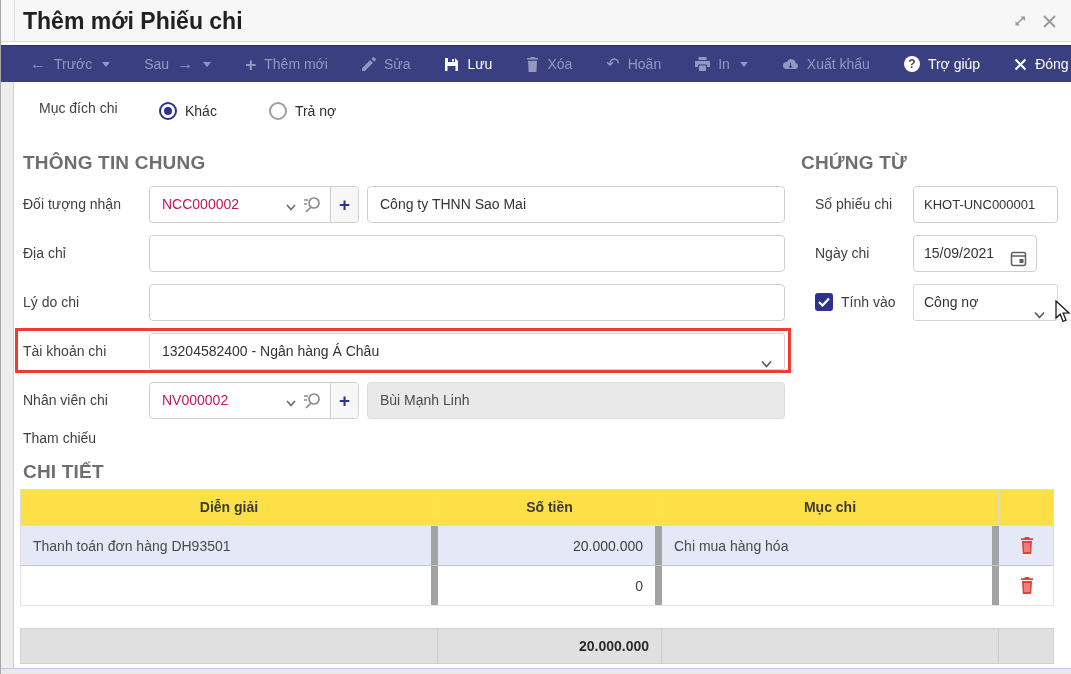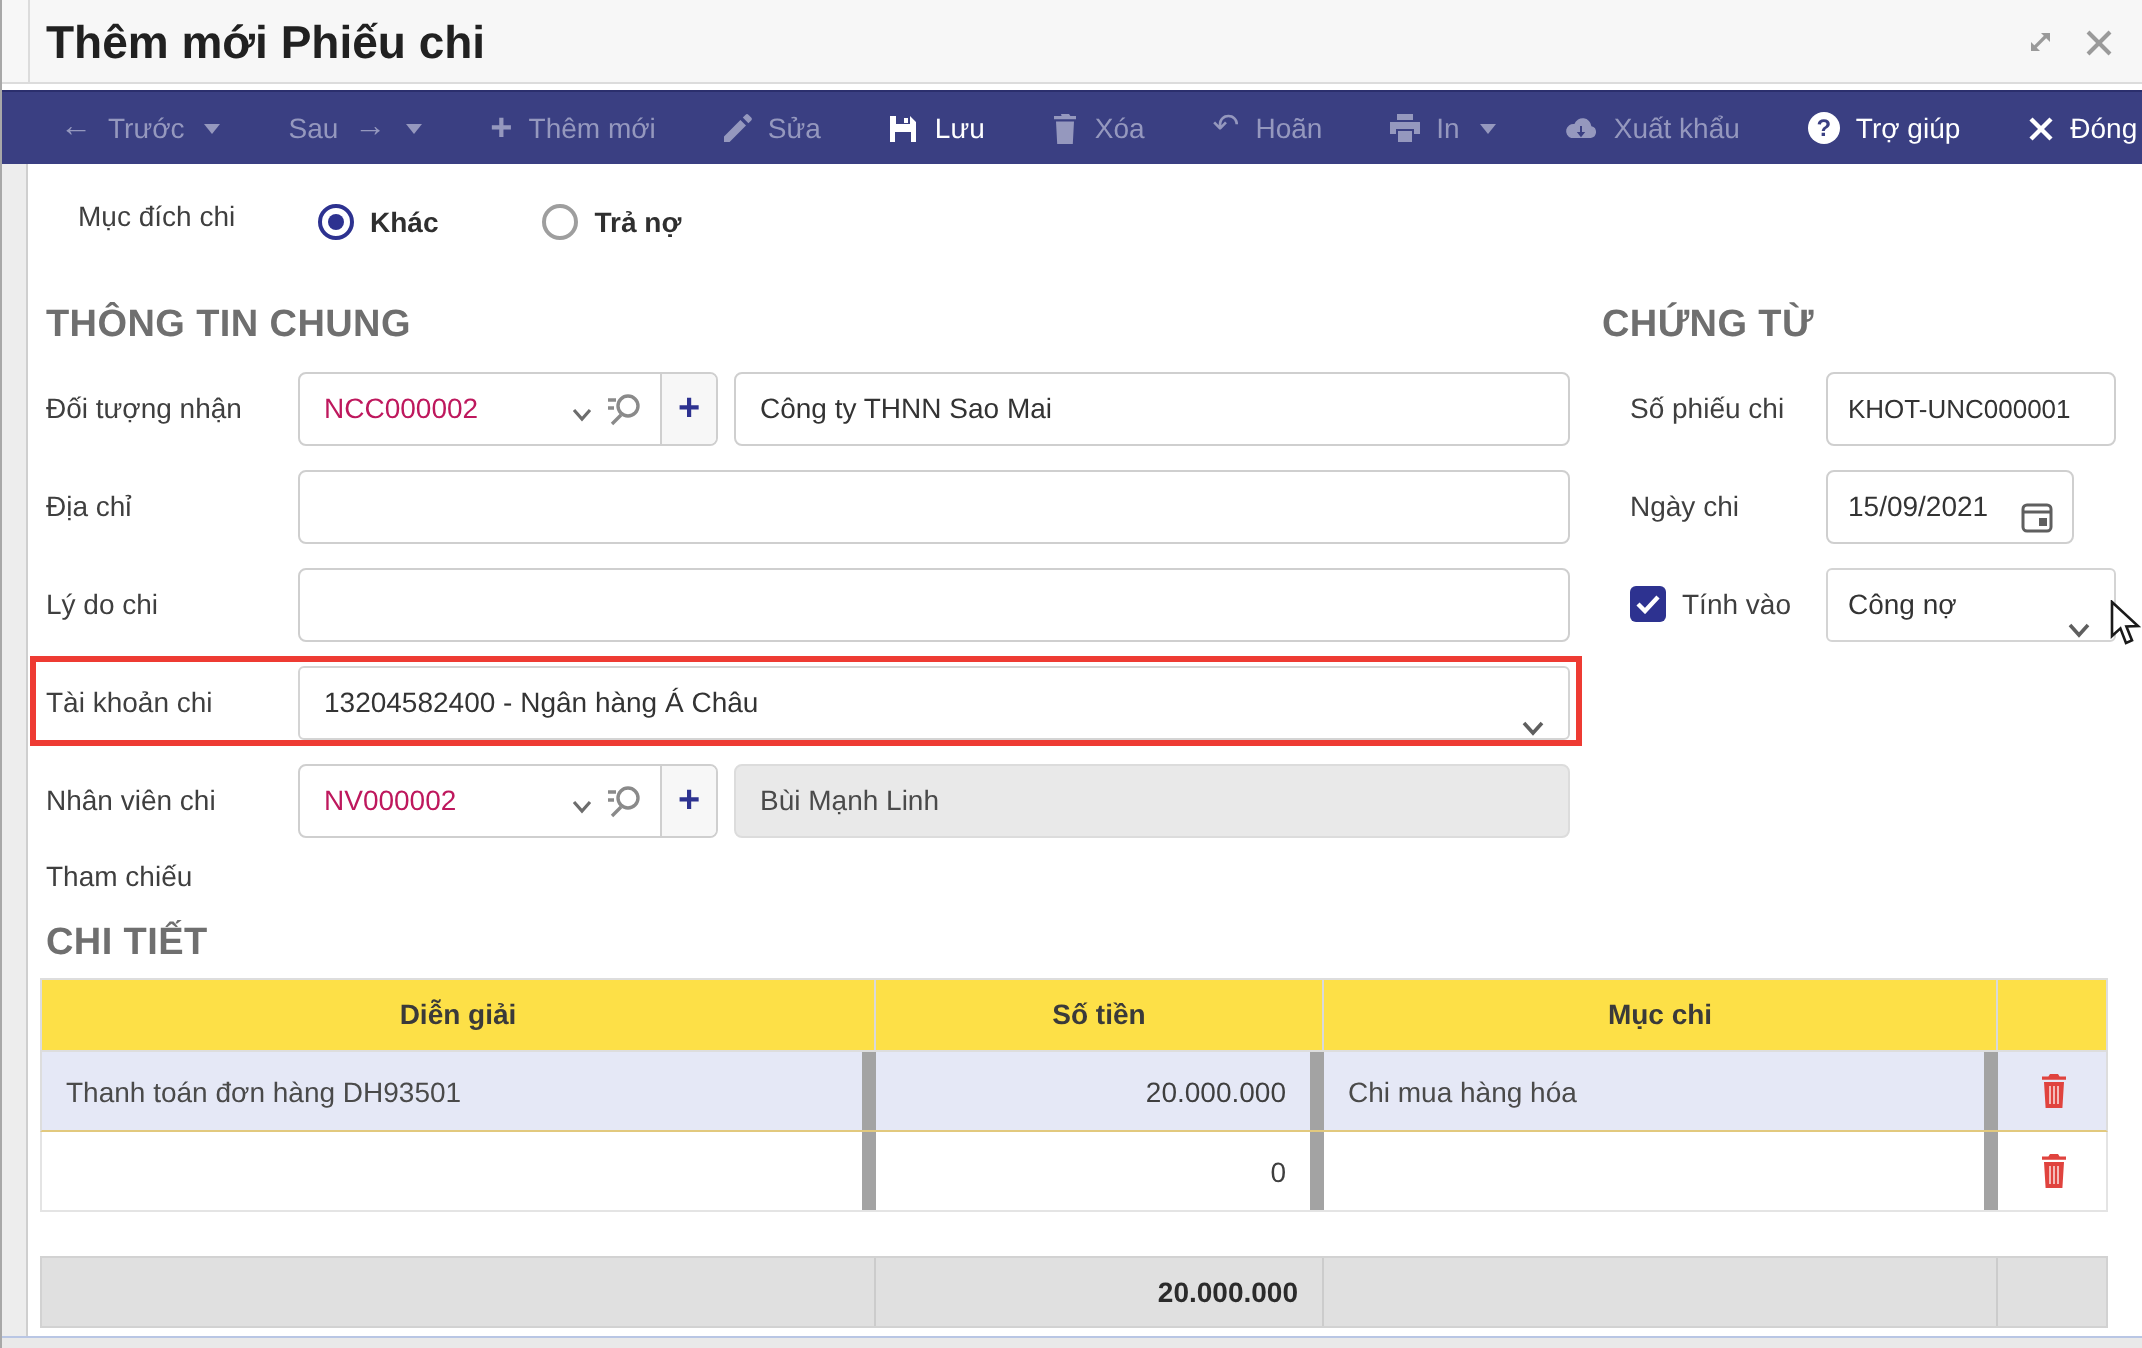--- a/index.html
+++ b/index.html
@@ -41,21 +41,21 @@
   .tb-glyph { font-size:16px; line-height:1; }
   .tb-plus { font-size:19px; font-weight:bold; line-height:1; }
   .help-circle {
     width:16px; height:16px; border-radius:50%; background:#ffffff; color:#3a3f82;
     font-size:12px; font-weight:bold; display:flex; align-items:center; justify-content:center;
   }
   
   .gutter { position:absolute; left:0; top:82px; bottom:6px; width:13px; background:#ededed; border-right:1px solid #cfcfcf; }
   .purpose-row { position:absolute; left:38px; top:100px; height:22px; display:flex; }
   .purpose-label { width:120px; color:#3f3f3f; }
-  .radio-opt { display:flex; align-items:center; margin-right:52px; cursor:pointer;font-weight:bold; }
+  .radio-opt { display:flex; align-items:center; margin-right:52px; cursor:pointer; }
   .radio-circle { width:18px; height:18px; border-radius:50%; border:2px solid #9e9e9e; position:relative; background:#fff; }
   .radio-opt.selected .radio-circle { border-color:#2d3290; }
   .radio-opt.selected .radio-circle::after {
     content:""; position:absolute; left:3px; top:3px; width:8px; height:8px; border-radius:50%; background:#2d3290;
   }
   .radio-text { margin-left:8px; color:#2f2f2f; }
   .section-title { position:absolute; font-size:19px; font-weight:bold; color:#6f6f6f; letter-spacing:.2px; }
   .flabel { position:absolute; line-height:37px; color:#3f3f3f; }
   .inputbox {
     position:absolute; height:37px; border:1px solid #cfcfcf; border-radius:4px; background:#fff;

